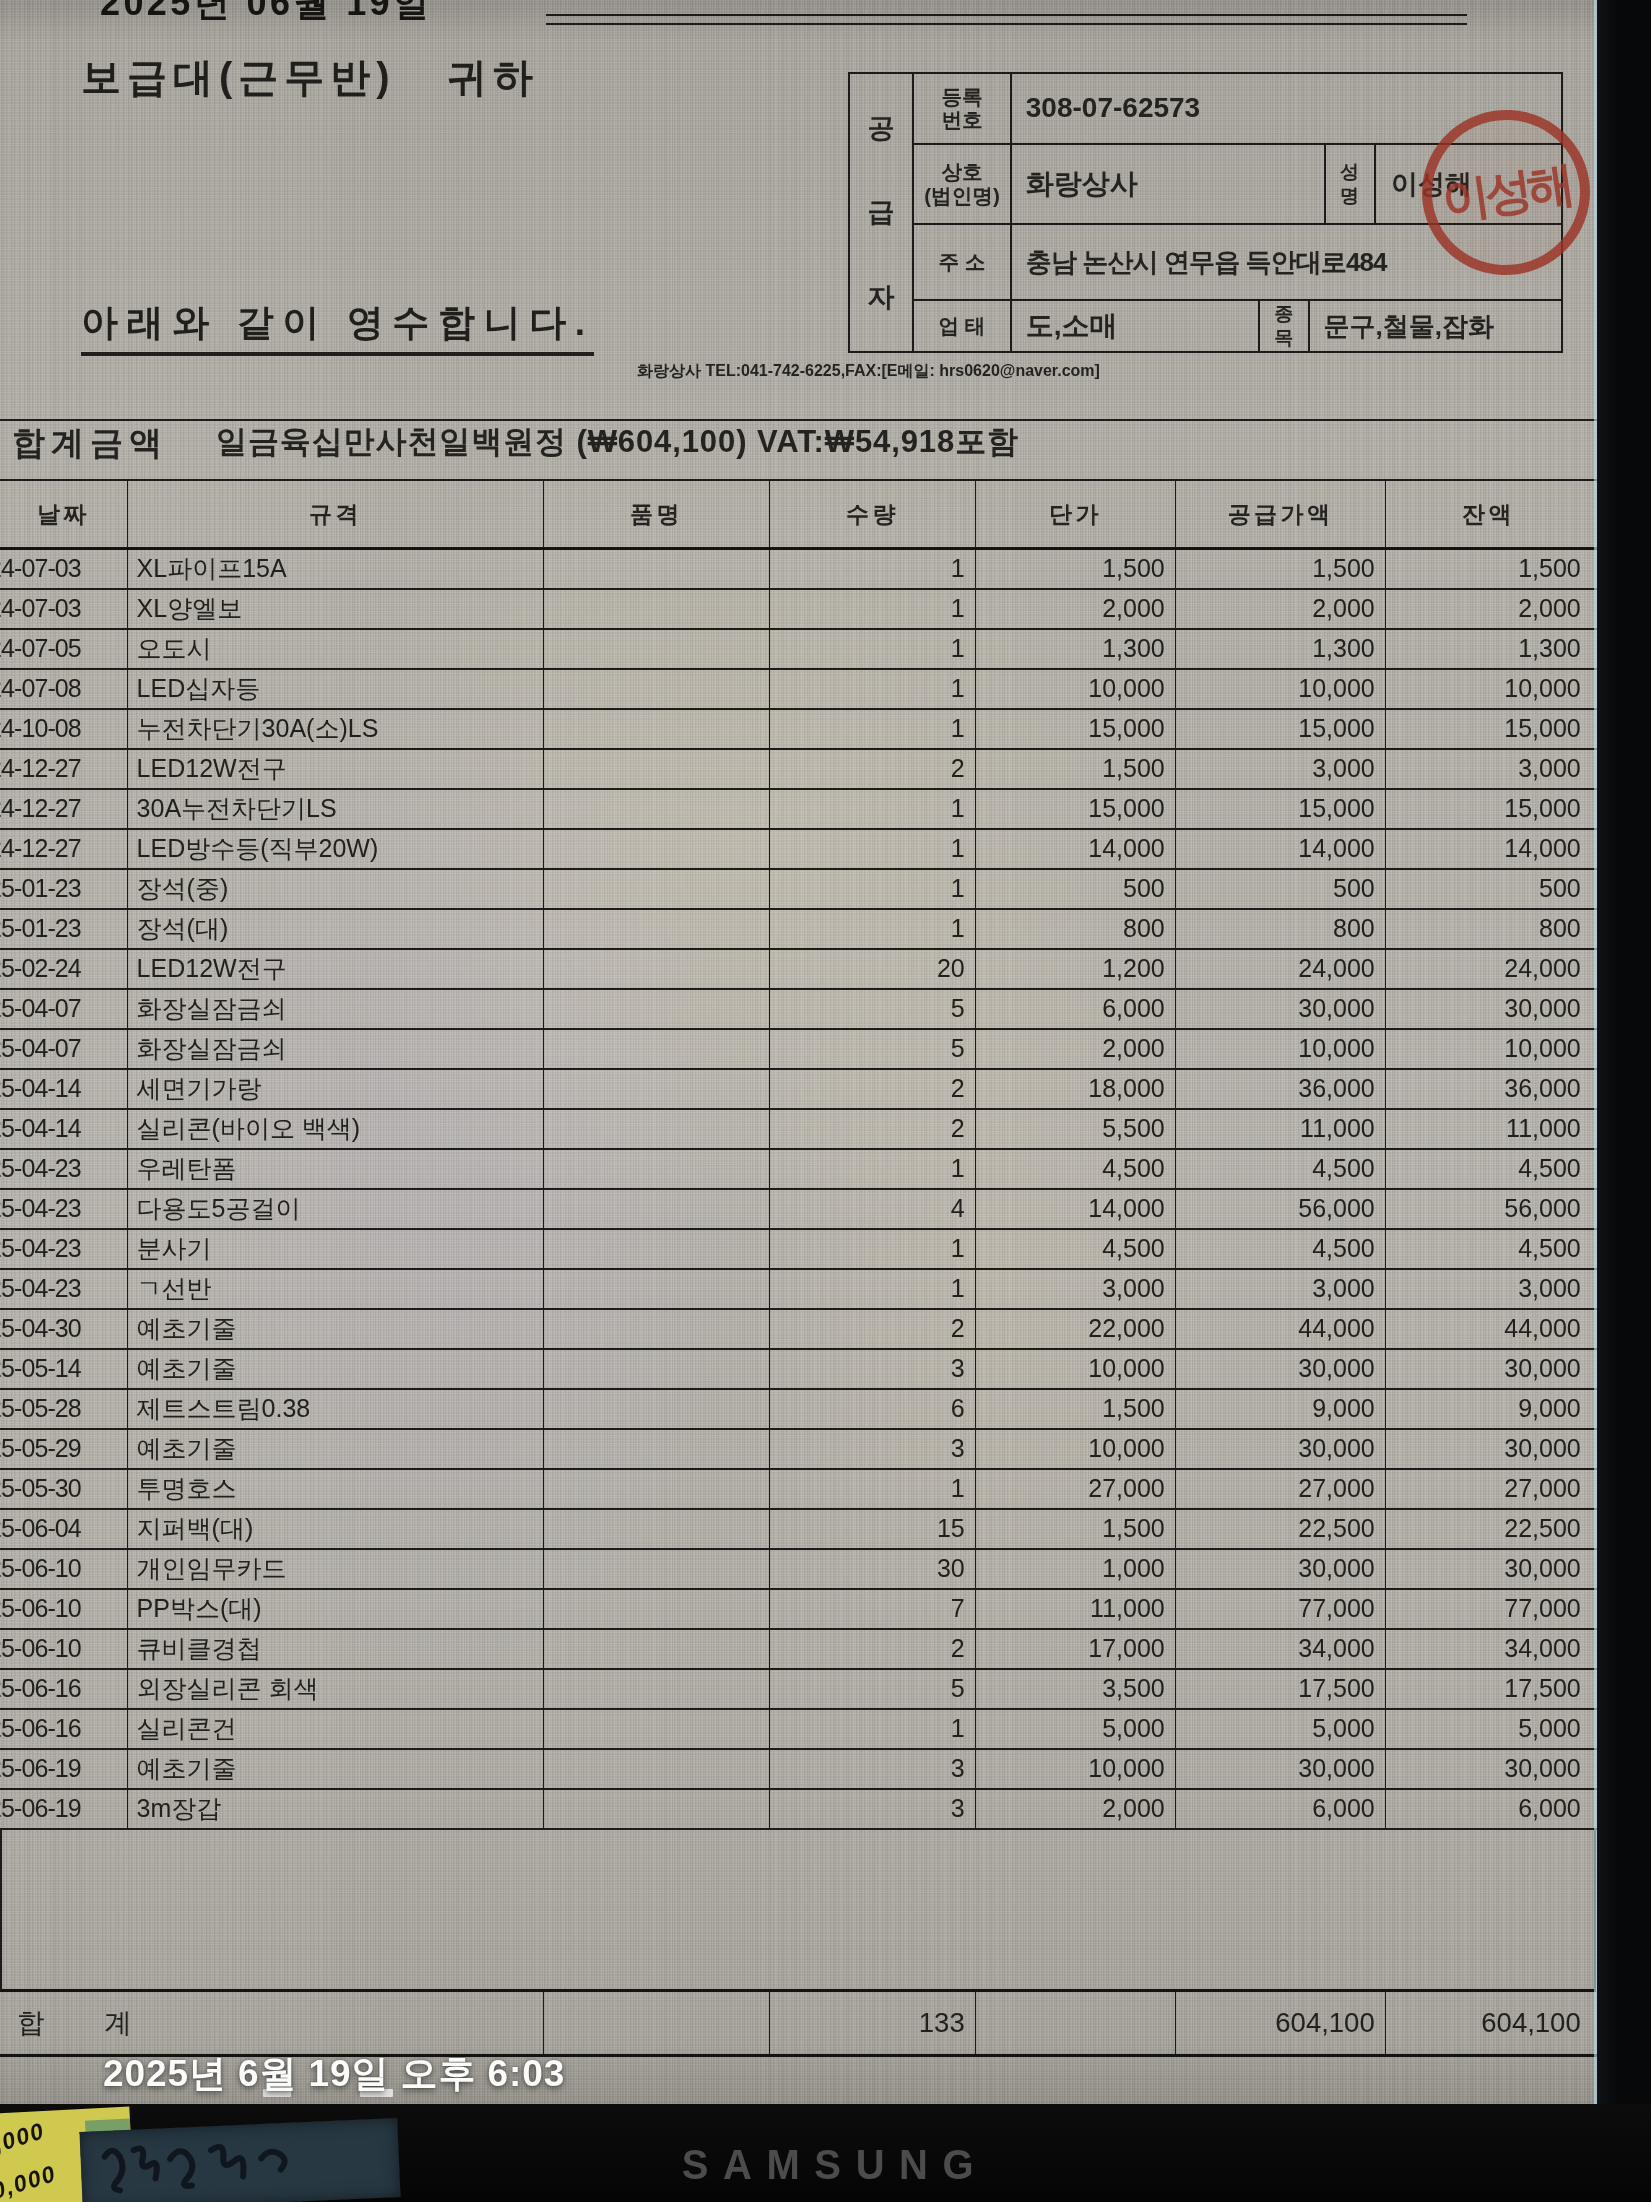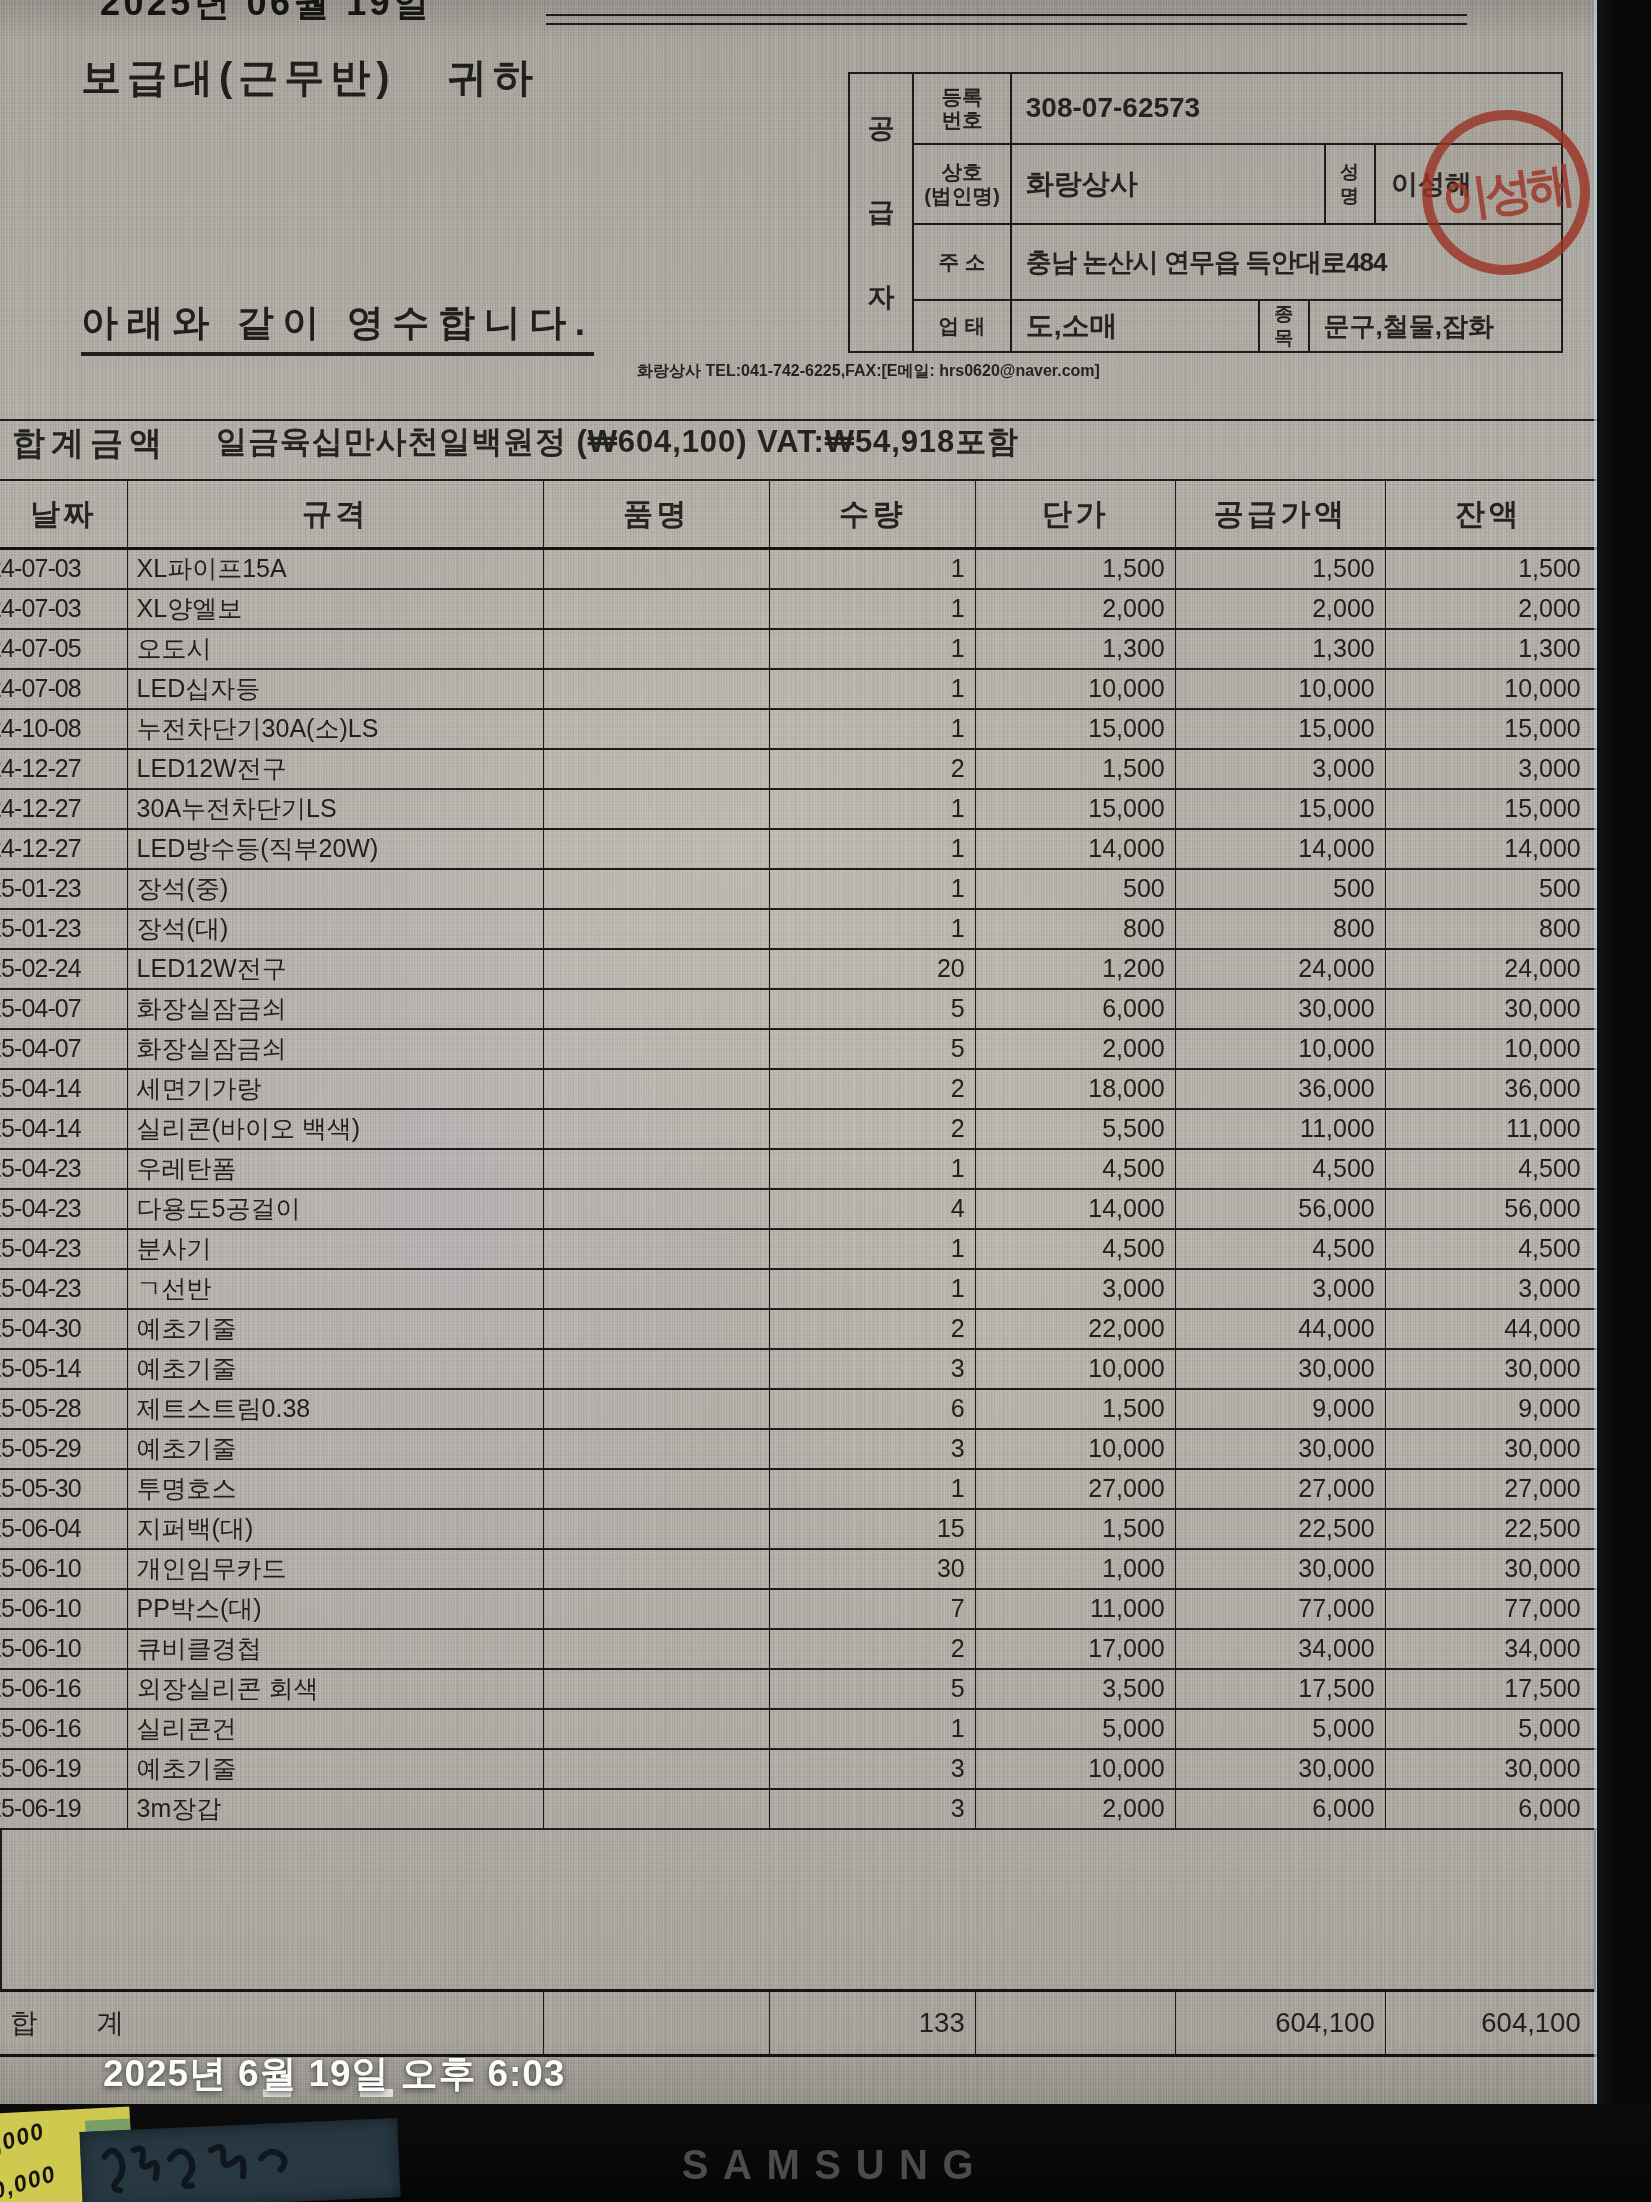--- a/index.html
+++ b/index.html
@@ -51,33 +51,33 @@
   
   .total-line{position:absolute;left:0;top:419px;width:1597px;height:60px;border-top:2.6px solid #1c1b19;
     display:flex;}
   .total-line .lbl{font-size:33px;font-weight:bold;letter-spacing:6px;margin-left:12px;}
   .total-line .txt{font-size:31px;font-weight:bold;margin-left:48px;letter-spacing:0.9px;}
   
   .table{position:absolute;left:0;top:479px;width:1597px;border-top:2.6px solid #1c1b19;}
   .thead,.trow,.tfoot{display:grid;grid-template-columns:127px 416px 226px 206px 200px 210px 206px;
     border-bottom:2.6px solid #1c1b19;box-sizing:border-box;background:transparent;}
   .thead{height:69px;border-bottom:3.4px solid #141311;}
-  .thead .cell{display:flex;align-items:center;justify-content:center;font-size:30px;font-weight:bold;letter-spacing:3.4px;}
+  .thead .cell{display:flex;align-items:center;justify-content:center;font-size:23px;font-weight:bold;letter-spacing:3.4px;}
   .trow{height:40px;}
   .cell{overflow:hidden;white-space:nowrap;box-sizing:border-box;}
   .trow .cell,.tfoot .cell{font-size:25px;line-height:37px;color:#21201c;}
   .cell + .cell{border-left:1.7px solid #1c1b19;}
   .c0{text-indent:-12px;letter-spacing:-0.9px;}
   .c1{padding-left:8.6px;}
   .c3,.c4,.c5,.c6{text-align:right;padding-right:10.3px;}
   .spacer{height:162px;border-bottom:3.4px solid #141311;box-sizing:border-box;
     border-left:2.6px solid #1c1b19;border-right:2.6px solid #1c1b19;margin-right:0.9px;}
   .tfoot{height:65px;border-bottom:3.4px solid #141311;}
   .tfoot .cell{line-height:62px;font-size:27.5px;}
-  .tfoot .flabel{grid-column:1 / span 2;padding-left:10px;letter-spacing:26px;border-left:none;font-weight:normal;white-space:pre;font-family:Liberation Serif, serif;}
+  .tfoot .flabel{grid-column:1 / span 2;padding-left:17px;letter-spacing:26px;border-left:none;font-weight:normal;white-space:pre;}
   
   .timestamp{position:absolute;left:103px;top:2049px;font-size:37px;font-weight:bold;color:#fbfbfa;
     letter-spacing:0.9px;text-shadow:0 1.7px 6px rgba(0,0,0,.55), 0 0 1.7px rgba(0,0,0,.4);}
   .bezel{position:absolute;left:0;top:2104px;width:1652px;height:98px;background:linear-gradient(180deg,#0c0c0c,#050505);}
   .bezel-right{position:absolute;left:1597px;top:0;width:55px;height:2104px;background:linear-gradient(90deg,#101315,#070809 40%);}
   .brand{position:absolute;left:551px;top:2142px;width:568px;text-align:center;font-size:40px;font-weight:bold;
     letter-spacing:14.6px;color:#4c4c4c;transform:scaleY(1.05);}
   .white-dash{position:absolute;height:7.7px;background:#e9e9e7;opacity:.9;border-radius:0.9px;}
   .wd1{left:263px;top:2089px;width:27.5px;} .wd2{left:360px;top:2089px;width:33px;}
   

